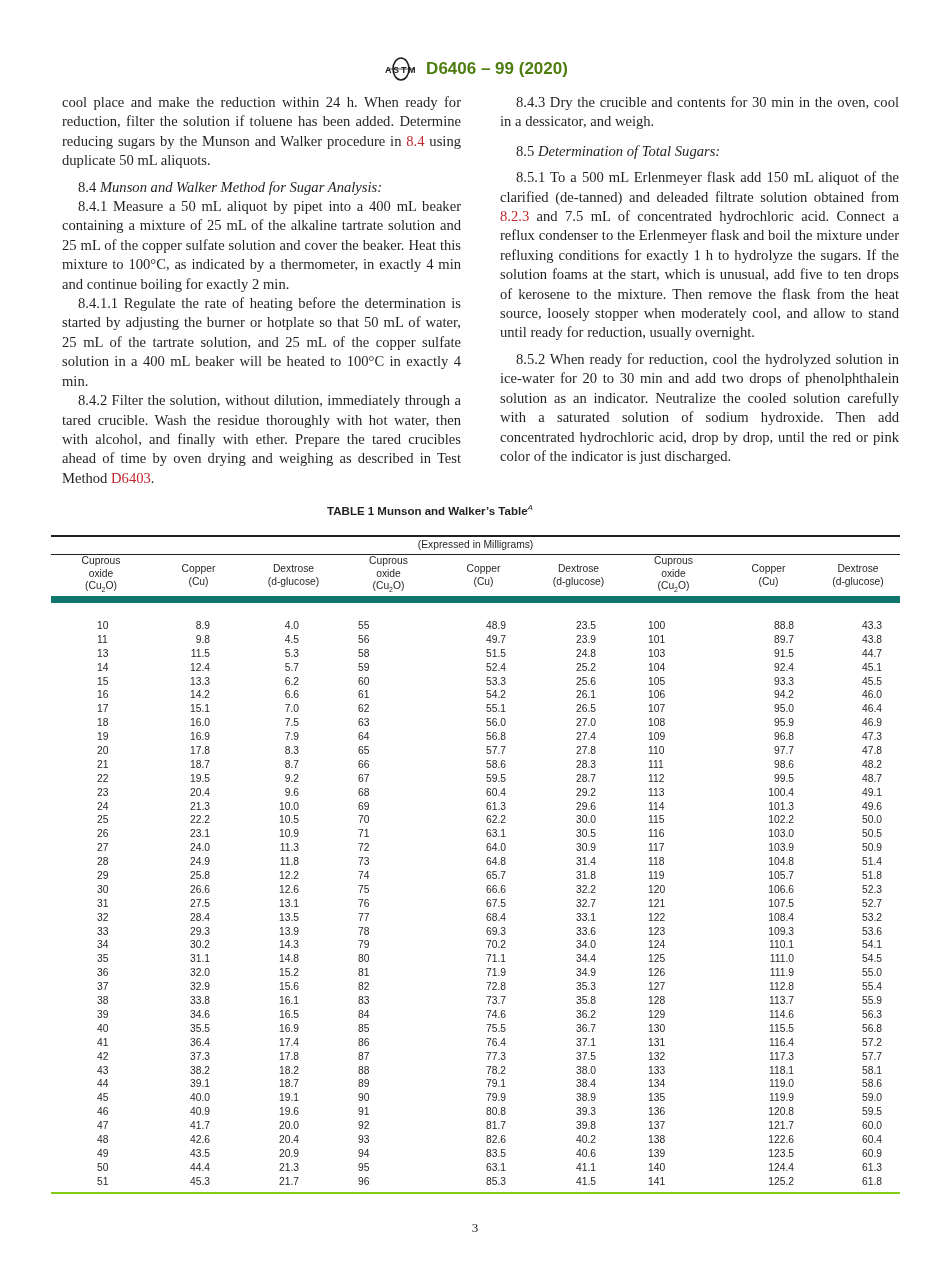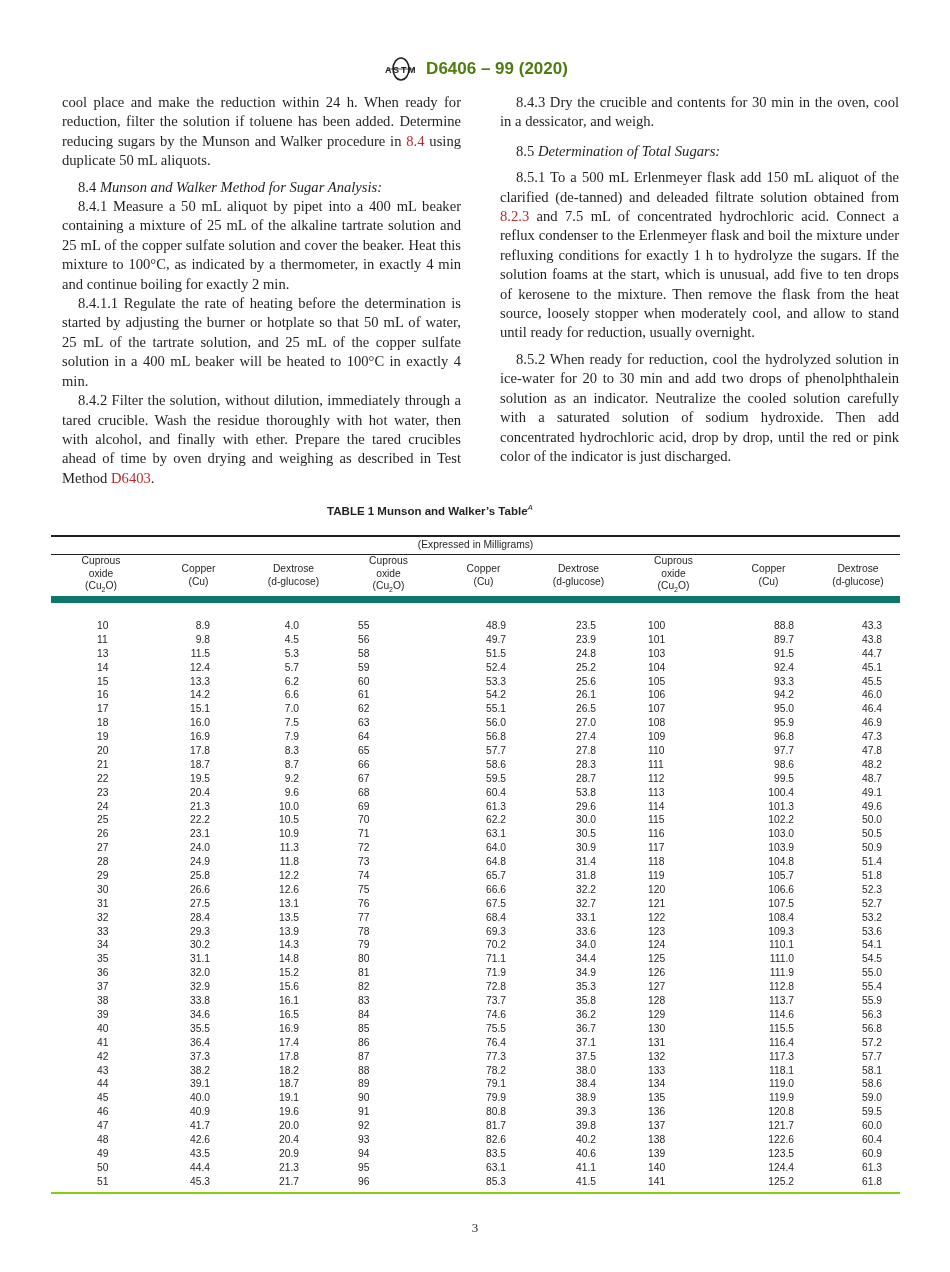--- a/index.html
+++ b/index.html
@@ -271,21 +271,21 @@
         <div class="c-ox g3">112</div>
         <div class="c-cu g3">99.5</div>
         <div class="c-dx g3">48.7</div>
       </div>
       <div class="data-row">
         <div class="c-ox g1">23</div>
         <div class="c-cu g1">20.4</div>
         <div class="c-dx g1">9.6</div>
         <div class="c-ox g2">68</div>
         <div class="c-cu g2">60.4</div>
-        <div class="c-dx g2">53.8</div>
+        <div class="c-dx g2">29.2</div>
         <div class="c-ox g3">113</div>
         <div class="c-cu g3">100.4</div>
         <div class="c-dx g3">49.1</div>
       </div>
       <div class="data-row">
         <div class="c-ox g1">24</div>
         <div class="c-cu g1">21.3</div>
         <div class="c-dx g1">10.0</div>
         <div class="c-ox g2">69</div>
         <div class="c-cu g2">61.3</div>

